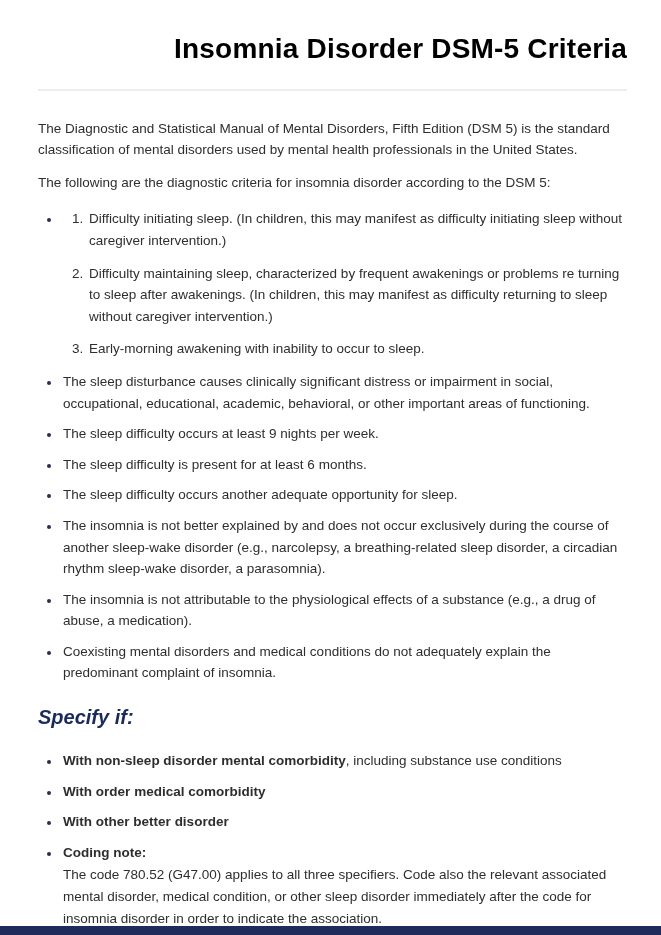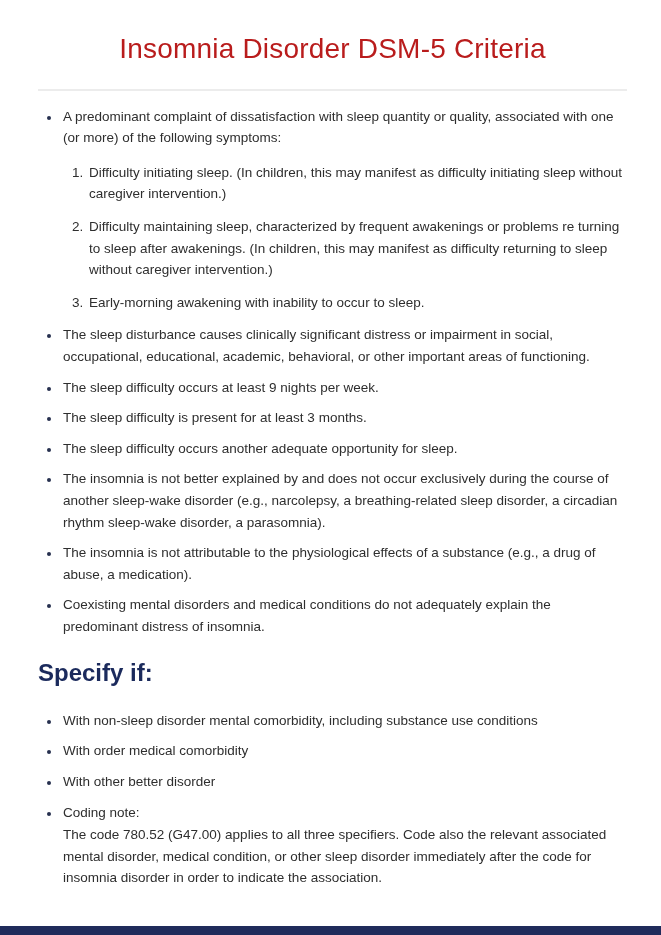--- a/index.html
+++ b/index.html
@@ -10,25 +10,25 @@
     position: relative;
     overflow: hidden;
     font-family: "Liberation Sans", sans-serif;
     color: #2e2e2e;
     font-size: 13.5px;
     line-height: 1.6;
   }
   .page { padding: 26px 34px 0 38px; }
 
   .doc-title {
-    text-align: center;
-    color: #b91c1c;
+    text-align: right;
+    color: #000000;
     font-size: 28px;
     line-height: 1.2;
-    font-weight: normal;
+    font-weight: bold;
     margin-top: 6px;
     letter-spacing: 0.2px;
   }
   .divider {
     border: none;
     border-top: 2px solid #ececec;
     margin-top: 23px;
   }
   .intro-p1 { margin-top: 27px; }
   .intro-p2 { margin-top: 11px; }
@@ -44,67 +44,69 @@
   ol.symptoms {
     margin-top: 13px;
     margin-bottom: 2px;
     padding-left: 24px;
     list-style: decimal;
   }
   ol.symptoms > li { margin-bottom: 11px; padding-left: 2px; }
 
   .specify-heading {
     color: #1b2a5c;
-    font-size: 24px;
+    font-size: 20px;
     font-weight: bold;
     margin-top: 17px;
+    font-style: italic;
   }
   ul.specifiers {
     margin-top: 17px;
     padding-left: 23px;
     list-style: disc;
   }
   ul.specifiers > li { margin-bottom: 9px; padding-left: 2px; }
   ul.specifiers > li::marker { color: #26304f; font-size: 12px; }
-  .bold-label { font-weight: normal; }
+  .bold-label { font-weight: bold; }
   .coding-note-text { margin-top: 1px; }
 
   .footer-bar {
     position: absolute;
     left: 0; right: 0; bottom: 0;
     height: 9px;
     background: #1f2b5b;
   }
 </style>
 </head>
 <body>
 
 <div class="page">
 
   <h1 class="doc-title">Insomnia Disorder DSM-5 Criteria</h1>
 
   <hr class="divider">
 
+  <p class="intro-p1">The Diagnostic and Statistical Manual of Mental Disorders, Fifth Edition (DSM 5) is the standard classification of mental disorders used by mental health professionals in the United States.</p>
+  <p class="intro-p2">The following are the diagnostic criteria for insomnia disorder according to the DSM 5:</p>
 
   <ul class="criteria">
     <li>
-      <span>A predominant complaint of dissatisfaction with sleep quantity or quality, associated with one (or more) of the following symptoms:</span>
       <ol class="symptoms">
         <li>Difficulty initiating sleep. (In children, this may manifest as difficulty initiating sleep without caregiver intervention.)</li>
         <li>Difficulty maintaining sleep, characterized by frequent awakenings or problems re turning to sleep after awakenings. (In children, this may manifest as difficulty returning to sleep without caregiver intervention.)</li>
         <li>Early-morning awakening with inability to occur to sleep.</li>
       </ol>
     </li>
     <li>The sleep disturbance causes clinically significant distress or impairment in social, occupational, educational, academic, behavioral, or other important areas of functioning.</li>
     <li>The sleep difficulty occurs at least 9 nights per week.</li>
-    <li>The sleep difficulty is present for at least 3 months.</li>
+    <li>The sleep difficulty is present for at least 6 months.</li>
     <li>The sleep difficulty occurs another adequate opportunity for sleep.</li>
     <li>The insomnia is not better explained by and does not occur exclusively during the course of another sleep-wake disorder (e.g., narcolepsy, a breathing-related sleep disorder, a circadian rhythm sleep-wake disorder, a parasomnia).</li>
     <li>The insomnia is not attributable to the physiological effects of a substance (e.g., a drug of abuse, a medication).</li>
-    <li>Coexisting mental disorders and medical conditions do not adequately explain the predominant distress of insomnia.</li>
+    <li>Coexisting mental disorders and medical conditions do not adequately explain the predominant complaint of insomnia.</li>
   </ul>
 
   <h2 class="specify-heading">Specify if:</h2>
 
   <ul class="specifiers">
     <li>
       <span class="bold-label">With non-sleep disorder mental comorbidity</span><span>, including substance use conditions</span>
     </li>
     <li>
       <span class="bold-label">With order medical comorbidity</span>

